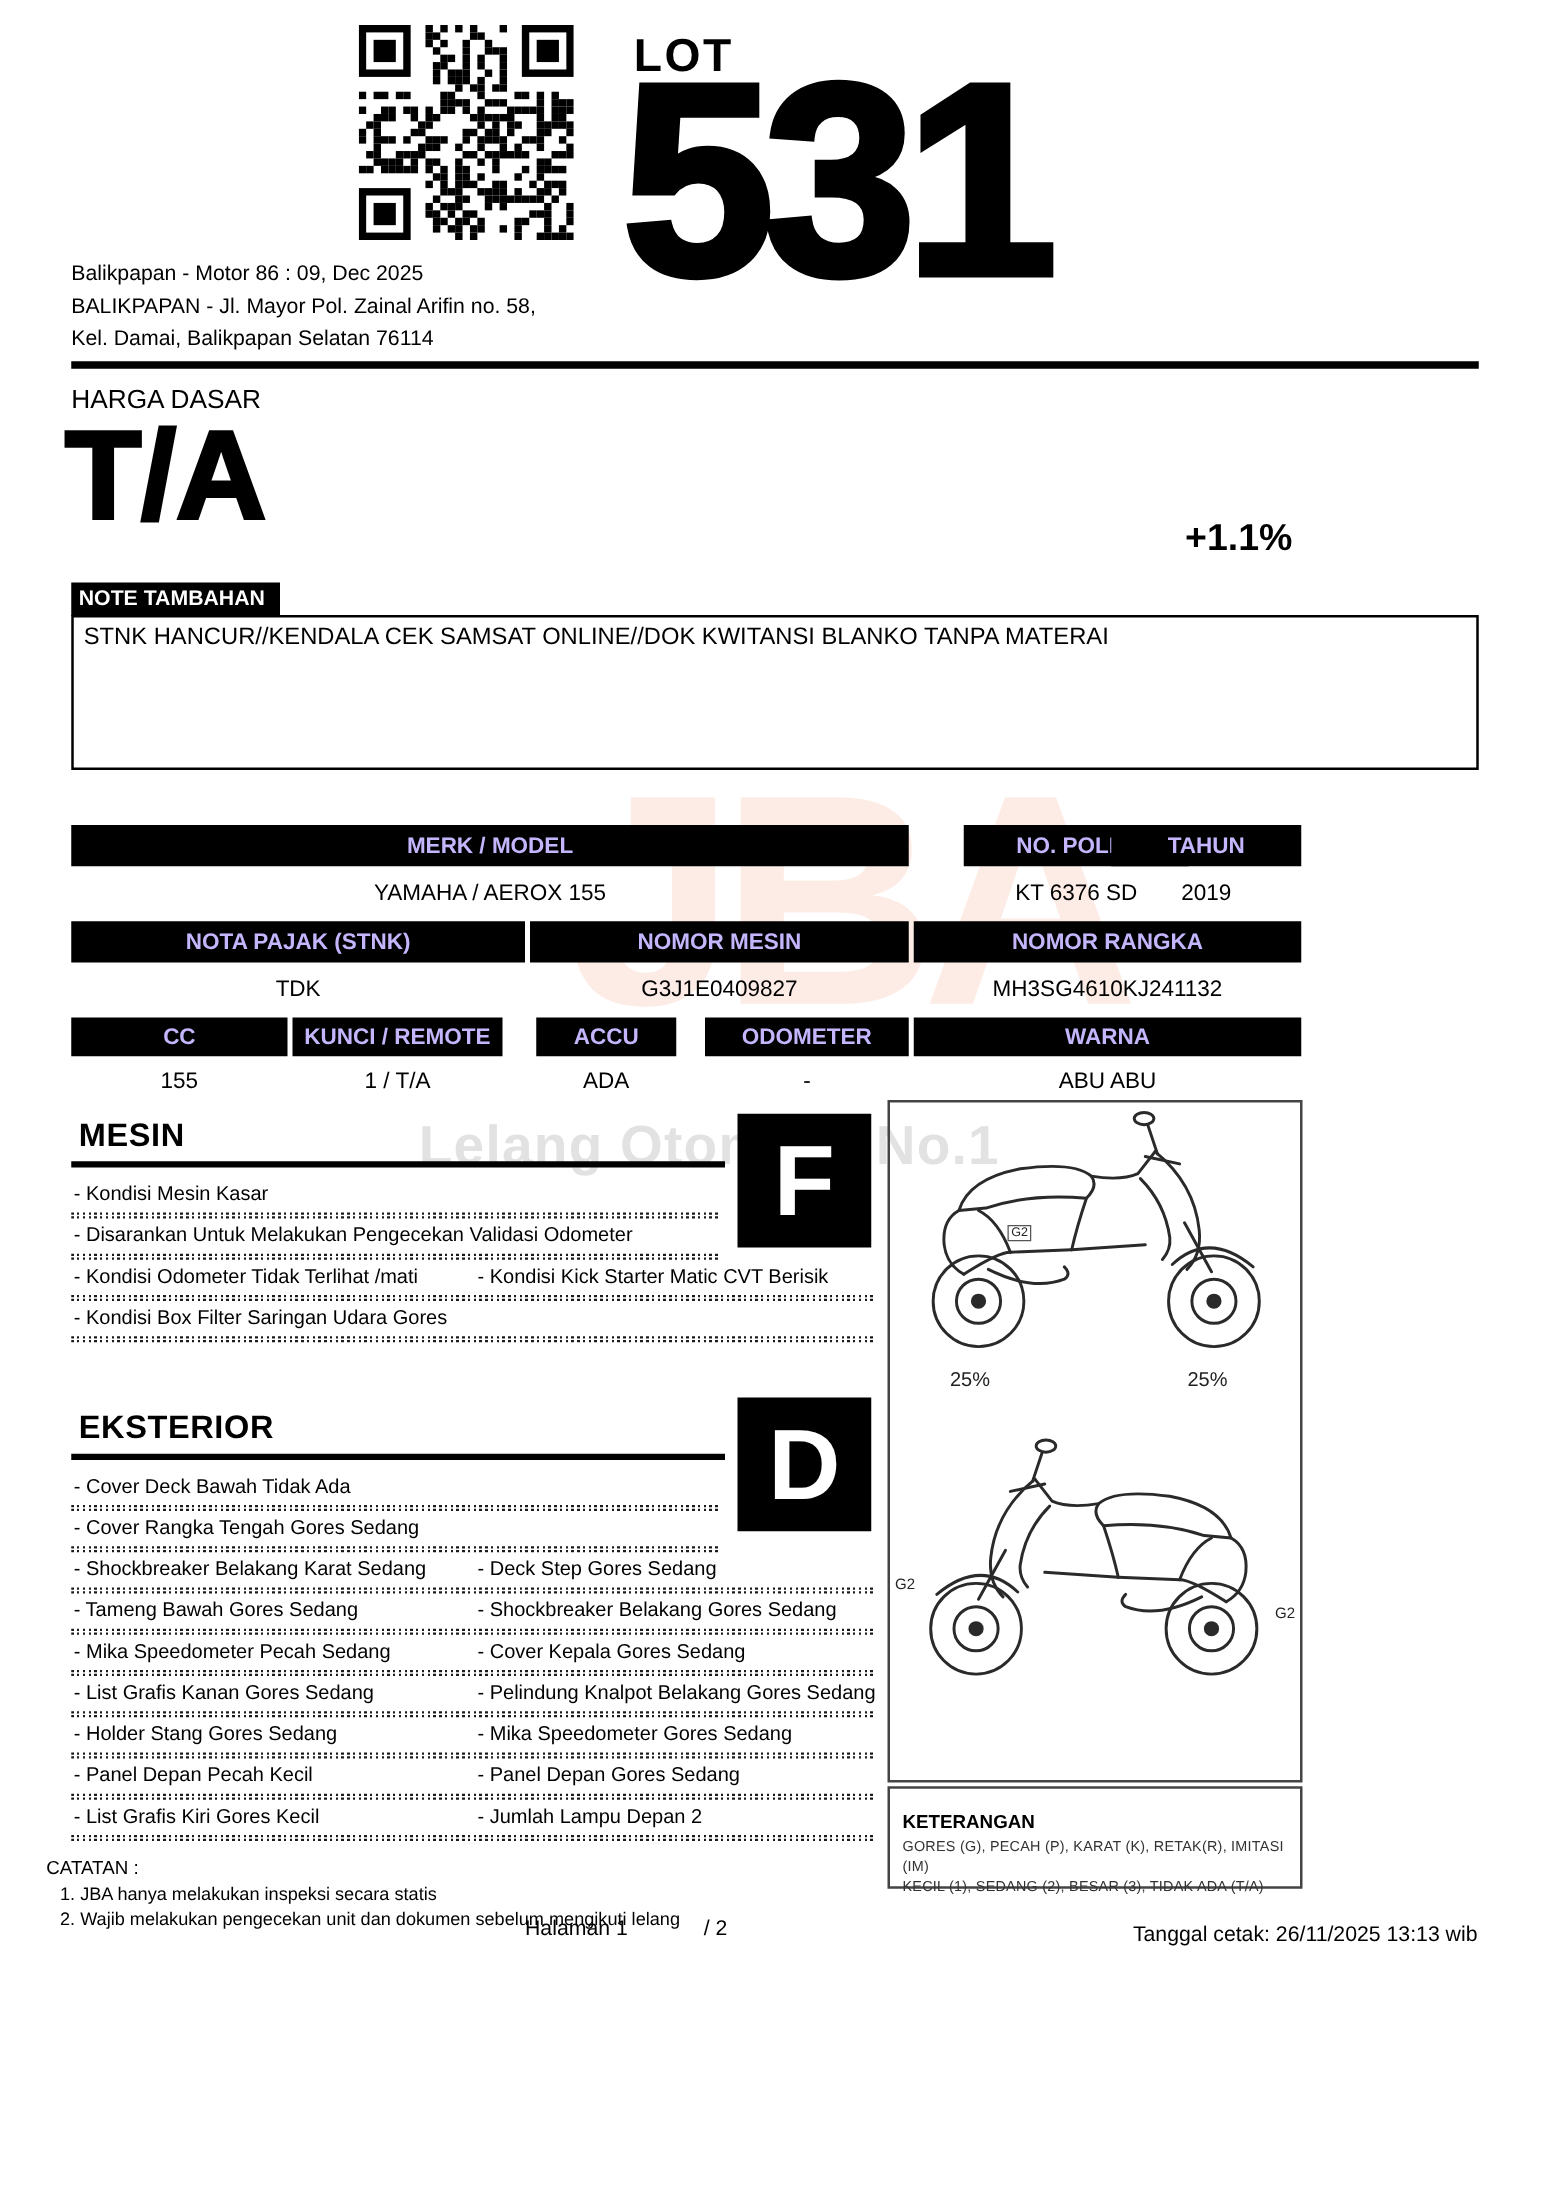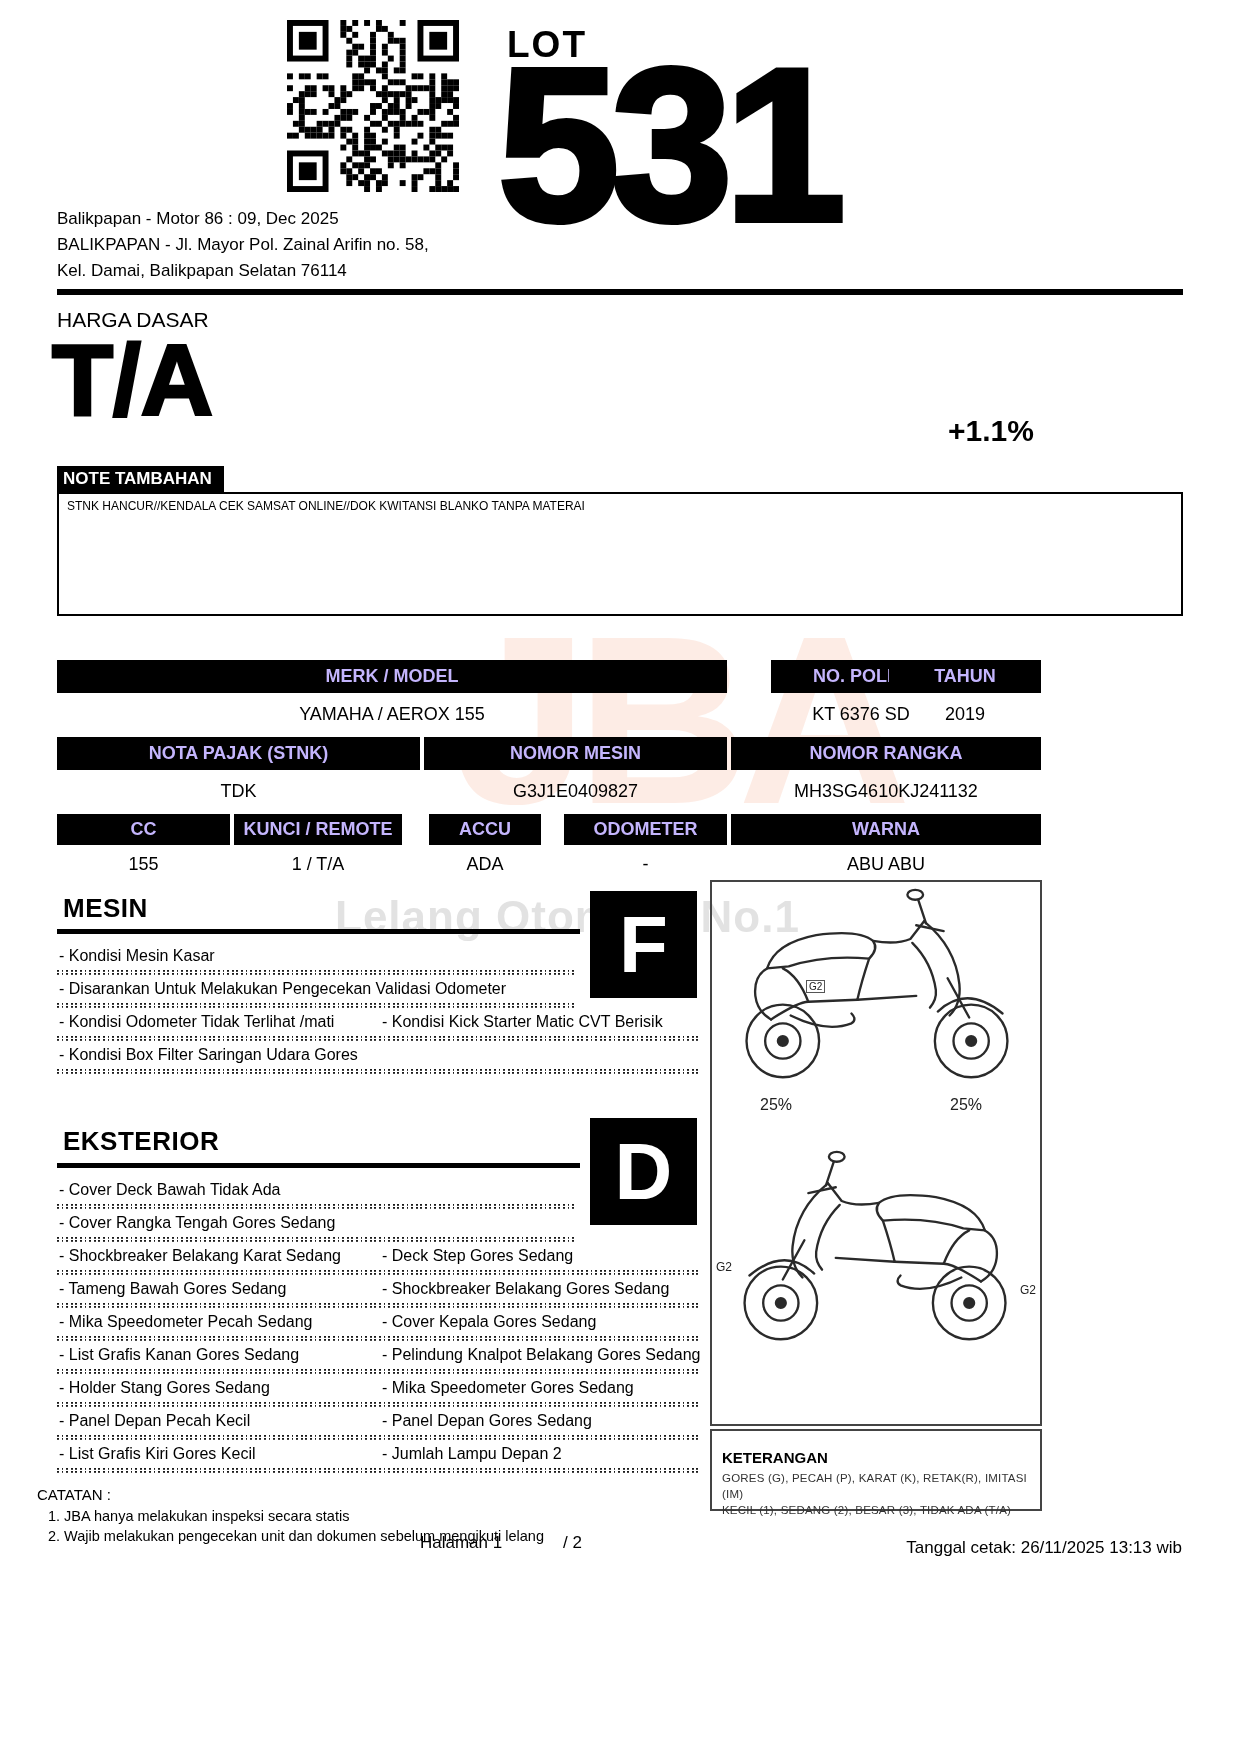--- a/index.html
+++ b/index.html
@@ -21,21 +21,21 @@
   .rule1{position:absolute;left:57px;top:289px;width:1126px;height:6px;background:#000;}
 
   .harga-label{position:absolute;left:57px;top:308px;font-size:21px;}
   .harga-value{position:absolute;left:52px;top:330px;font-size:100px;font-weight:bold;line-height:1;
                -webkit-text-stroke:3px #000;}
   .increment{position:absolute;left:948px;top:414px;font-size:30px;font-weight:bold;}
 
   .note-label{position:absolute;left:57px;top:466px;background:#000;color:#fff;font-weight:bold;
               font-size:17px;padding:3px 12px 4px 6px;}
   .note-box{position:absolute;left:57px;top:492px;width:1126px;height:124px;border:2px solid #000;
-            box-sizing:border-box;font-size:12px;padding:5px 8px;}
+            box-sizing:border-box;font-size:19px;padding:5px 8px;}
 
   
   .hcell,.vcell{position:absolute;box-sizing:border-box;display:flex;align-items:center;
                 justify-content:center;text-align:center;}
   .hcell{background:#000;color:#c4b5fd;font-weight:bold;font-size:18px;}
   .vcell{font-size:18px;}
   .r1h{top:660px;height:33px}.r1v{top:697px;height:34px}
   .r2h{top:737px;height:33px}.r2v{top:774px;height:34px}
   .r3h{top:814px;height:31px}.r3v{top:848px;height:32px}
   .col-mm{left:57px;width:670px}.col-np{left:771px;width:180px}.col-th{left:889px;width:152px}

